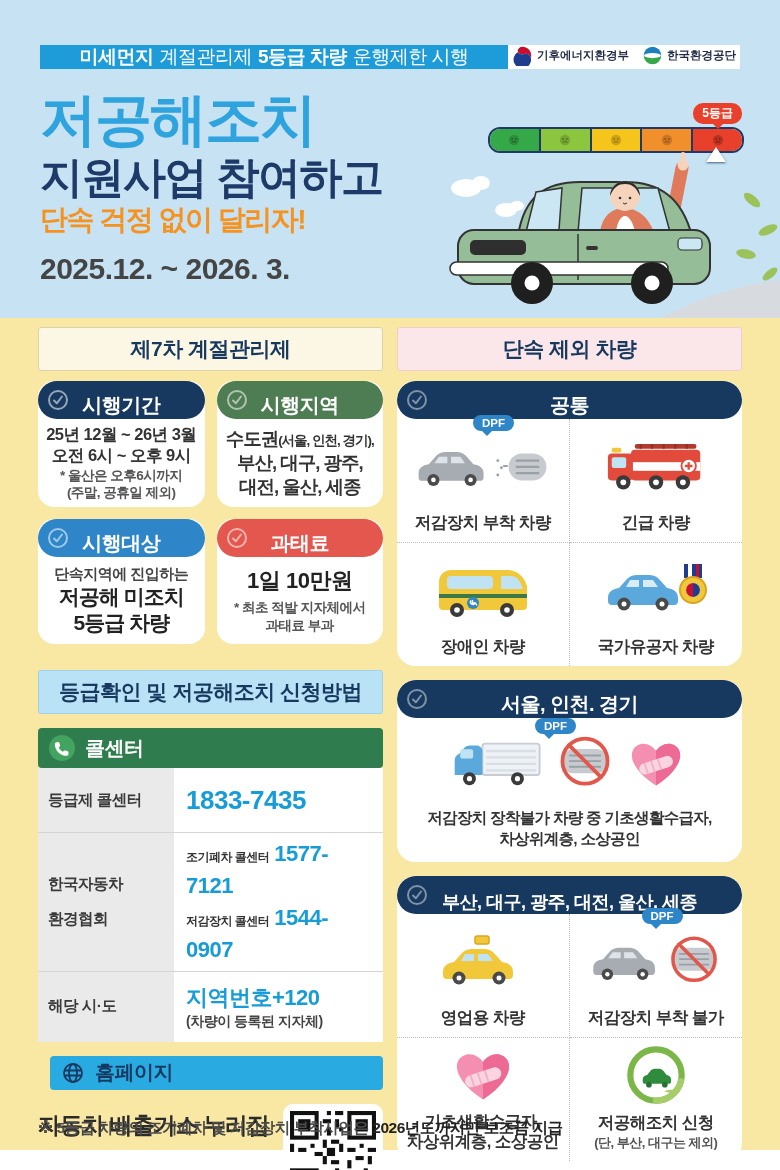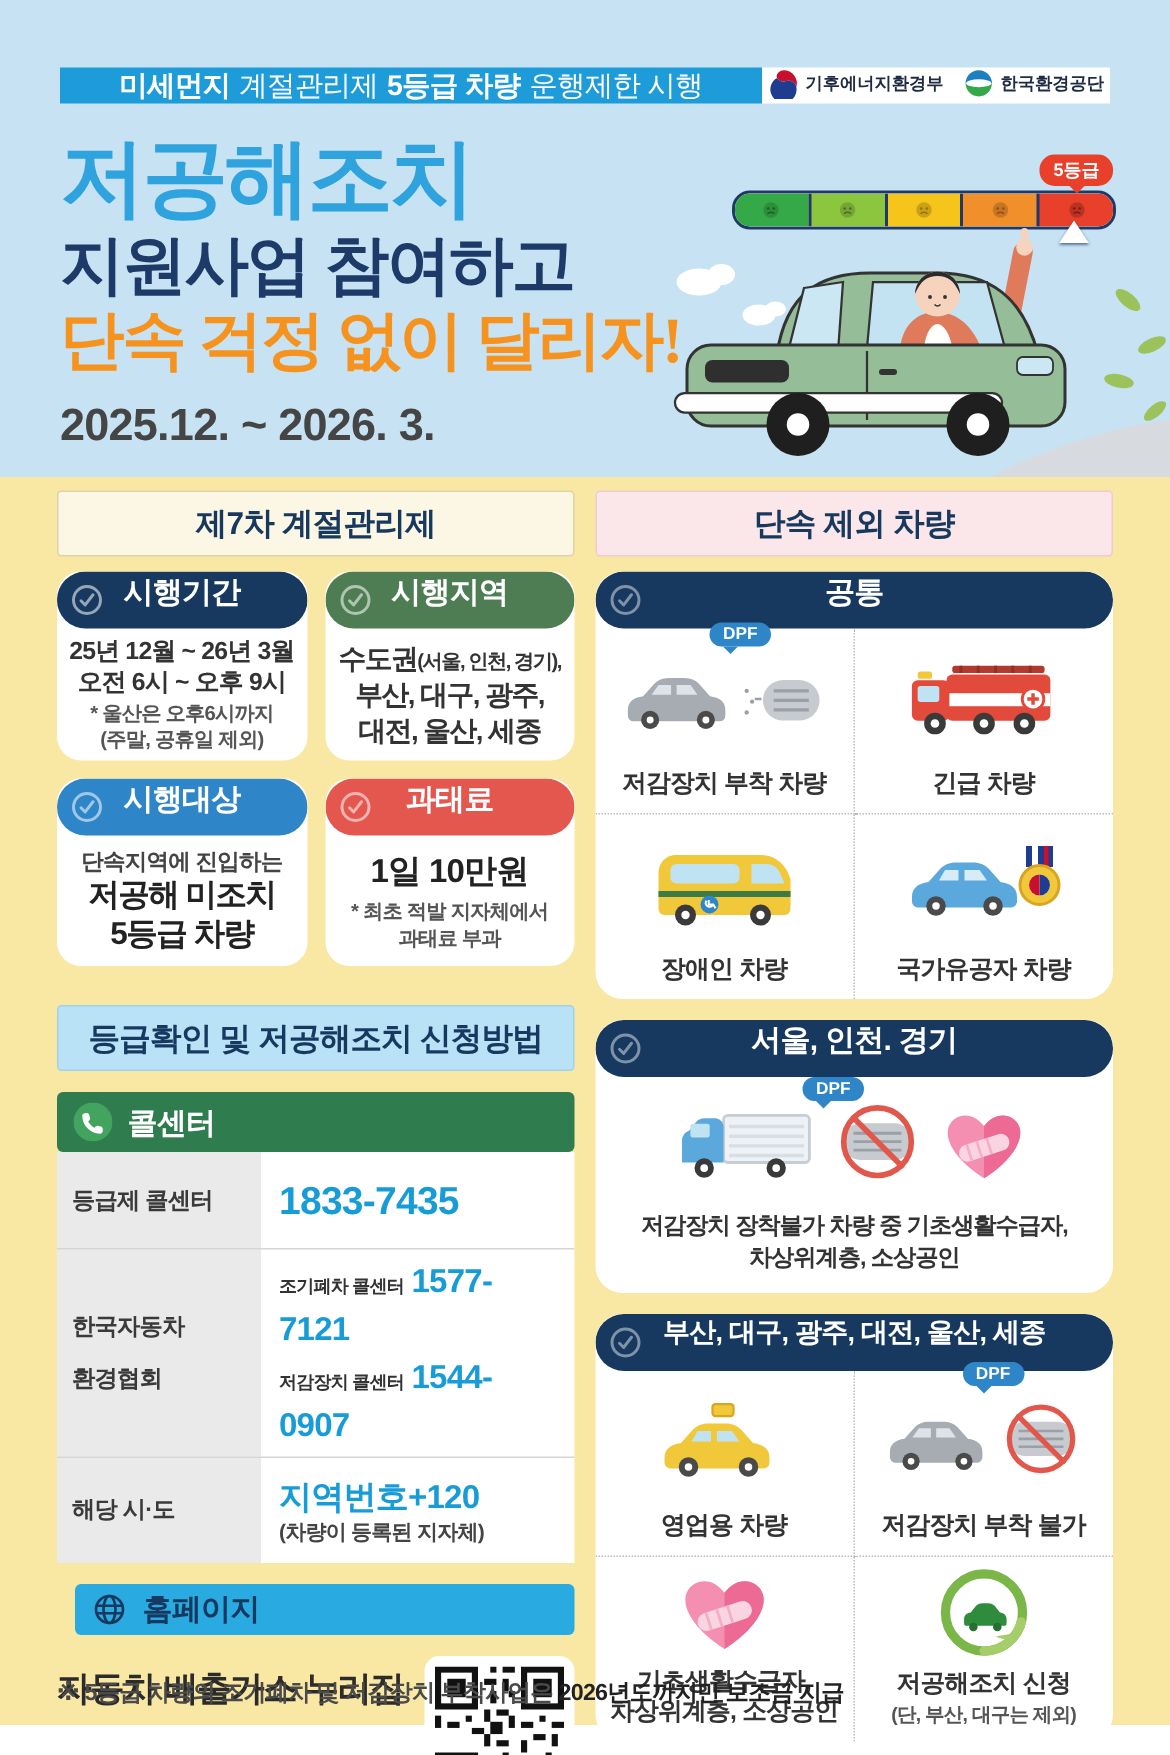--- a/index.html
+++ b/index.html
@@ -10,21 +10,21 @@
   .banner{position:absolute;left:40px;right:40px;top:45px;height:24px;display:flex;}
   .banner-blue{flex:1;background:#1E9CD9;color:#fff;display:flex;align-items:center;justify-content:center;
                font-size:19px;letter-spacing:-0.5px;white-space:nowrap;}
   .banner-blue .b{font-weight:800;} .banner-blue .r{font-weight:400;}
   .banner-blue span{margin:0 3px;}
   .banner-logos{width:232px;background:#fff;display:flex;align-items:flex-start;justify-content:center;gap:13px;}
   .logo-item{display:flex;align-items:center;gap:4px;font-size:11.5px;font-weight:700;color:#1f2a44;white-space:nowrap;}
   .hero-titles{position:absolute;left:40px;top:90px;}
   .t1{font-size:57px;font-weight:800;color:#2FA3DE;letter-spacing:-2px;line-height:1.02;}
   .t2{font-size:43px;font-weight:800;color:#1E3A68;letter-spacing:-1.5px;line-height:1.05;margin-top:7px;}
-  .t3{font-size:43px;font-weight:800;color:#F6921E;letter-spacing:-1.5px;line-height:1.05;margin-top:5px;font-family:Liberation Serif, serif;}
+  .t3{font-size:28px;font-weight:800;color:#F6921E;letter-spacing:-1.5px;line-height:1.05;margin-top:5px;}
   .tdate{font-size:30px;font-weight:700;color:#454545;margin-top:17px;letter-spacing:-0.5px;}
   
   .gauge{position:absolute;left:488px;top:127px;width:252px;height:22px;}
   .gauge-track{display:flex;width:100%;height:100%;border:2px solid #1F3A66;border-radius:12px;overflow:hidden;background:#fff;}
   .seg{flex:1;display:flex;align-items:center;justify-content:center;}
   .seg + .seg{border-left:2px solid #1F3A66;}
   .grade-bubble{position:absolute;right:-2px;top:-24px;background:#E8402A;color:#fff;font-size:12px;font-weight:800;
                 padding:2px 9px;border-radius:10px;}
   .grade-bubble:after{content:"";position:absolute;left:50%;bottom:-5px;margin-left:-5px;
                 border:5px solid transparent;border-top-color:#E8402A;border-bottom:0;}
@@ -37,21 +37,21 @@
   .col{position:absolute;top:9px;width:345px;}
   .col-left{left:38px;} .col-right{left:397px;}
   .section-header{height:42px;display:flex;align-items:center;justify-content:center;
                   font-size:21px;font-weight:800;color:#17395F;letter-spacing:-0.5px;margin-bottom:10px;border-radius:3px;}
   .hdr-cream{background:#FCF7E4;border:1.5px solid #DDD3A9;}
   .hdr-pink{background:#FBE7E9;border:1.5px solid #F2CBD1;}
   .hdr-lblue{background:#B9E2F6;border:1.5px solid #9ED2EE;margin-top:26px;}
   .card-grid{display:flex;gap:12px;margin-bottom:12px;}
   .info-card{background:#fff;border-radius:16px;overflow:hidden;flex:1;display:flex;flex-direction:column;}
   .cg1 .info-card{height:126px;} .cg2 .info-card{height:125px;}
-  .pill{height:38px;border-radius:20px;display:flex;align-items:flex-start;justify-content:center;position:relative;
+  .pill{height:38px;border-radius:20px;display:flex;align-items:flex-end;justify-content:center;position:relative;
         color:#fff;font-weight:800;font-size:20px;letter-spacing:-0.5px;flex:none;}
   .pill .chk{position:absolute;left:9px;top:50%;transform:translateY(-50%);}
   .pill-navy{background:#17395F;} .pill-green{background:#4E7D53;}
   .pill-blue{background:#2E86C8;} .pill-red{background:#E4574F;}
   .card-body{flex:1;display:flex;flex-direction:column;justify-content:center;padding:4px 2px;text-align:center;}
   .strong{font-size:16.5px;font-weight:800;color:#333;line-height:1.3;letter-spacing:-0.5px;}
   .strong.lg{font-size:18.5px;letter-spacing:-1px;}
   .strong.xl{font-size:21px;color:#222;letter-spacing:-1px;line-height:1.22;}
   .sm-par{font-size:13.5px;font-weight:700;}
   .mid{font-size:15px;font-weight:600;color:#444;letter-spacing:-0.5px;}

